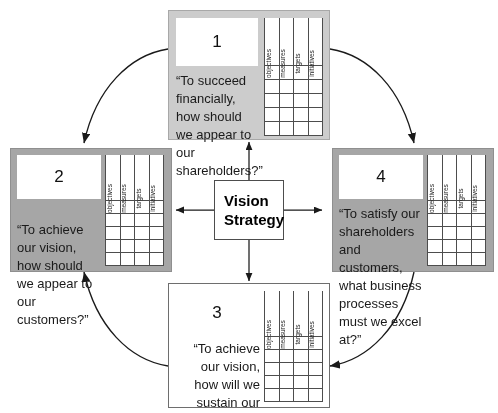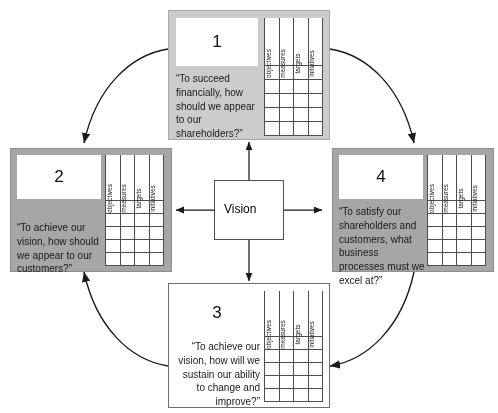--- a/index.html
+++ b/index.html
@@ -56,21 +56,21 @@
     align-items: center;
     justify-content: center;
     font-size: 17px;
     color: #111111;
   }
   .persp.shade-white .num-panel {
     background: transparent;
   }
   .quest {
     position: absolute;
-    font-size: 10px;
+    font-size: 13px;
     line-height: 1.38;
     color: #1a1a1a;
   }
   
   .card-table {
     position: absolute;
     border-collapse: collapse;
     table-layout: fixed;
     background: #ffffff;
   }
@@ -103,22 +103,22 @@
     border: 1px solid #4d4d4d;
     box-sizing: border-box;
     display: flex;
     flex-direction: column;
     justify-content: center;
     padding-left: 9px;
     box-sizing: border-box;
   }
   .center-box span {
     display: block;
-    font-size: 12px;
-    font-weight: normal;
+    font-size: 15px;
+    font-weight: bold;
     line-height: 1.28;
     color: #000000;
   }
 </style>
 </head>
 <body>
 
 <div id="diagram">
 
   <svg class="arcs" viewBox="0 0 498 413">
@@ -374,15 +374,16 @@
               <td></td>
               <td></td>
             </tr>
       </tbody>
         </table>
     </div>
   </div>
 
   <div class="center-box" style="left:214px; top:180px; width:70px; height:60px;">
     <span>Vision</span>
+    <span>Strategy</span>
   </div>
 
 </div>
 
 </body></html>

